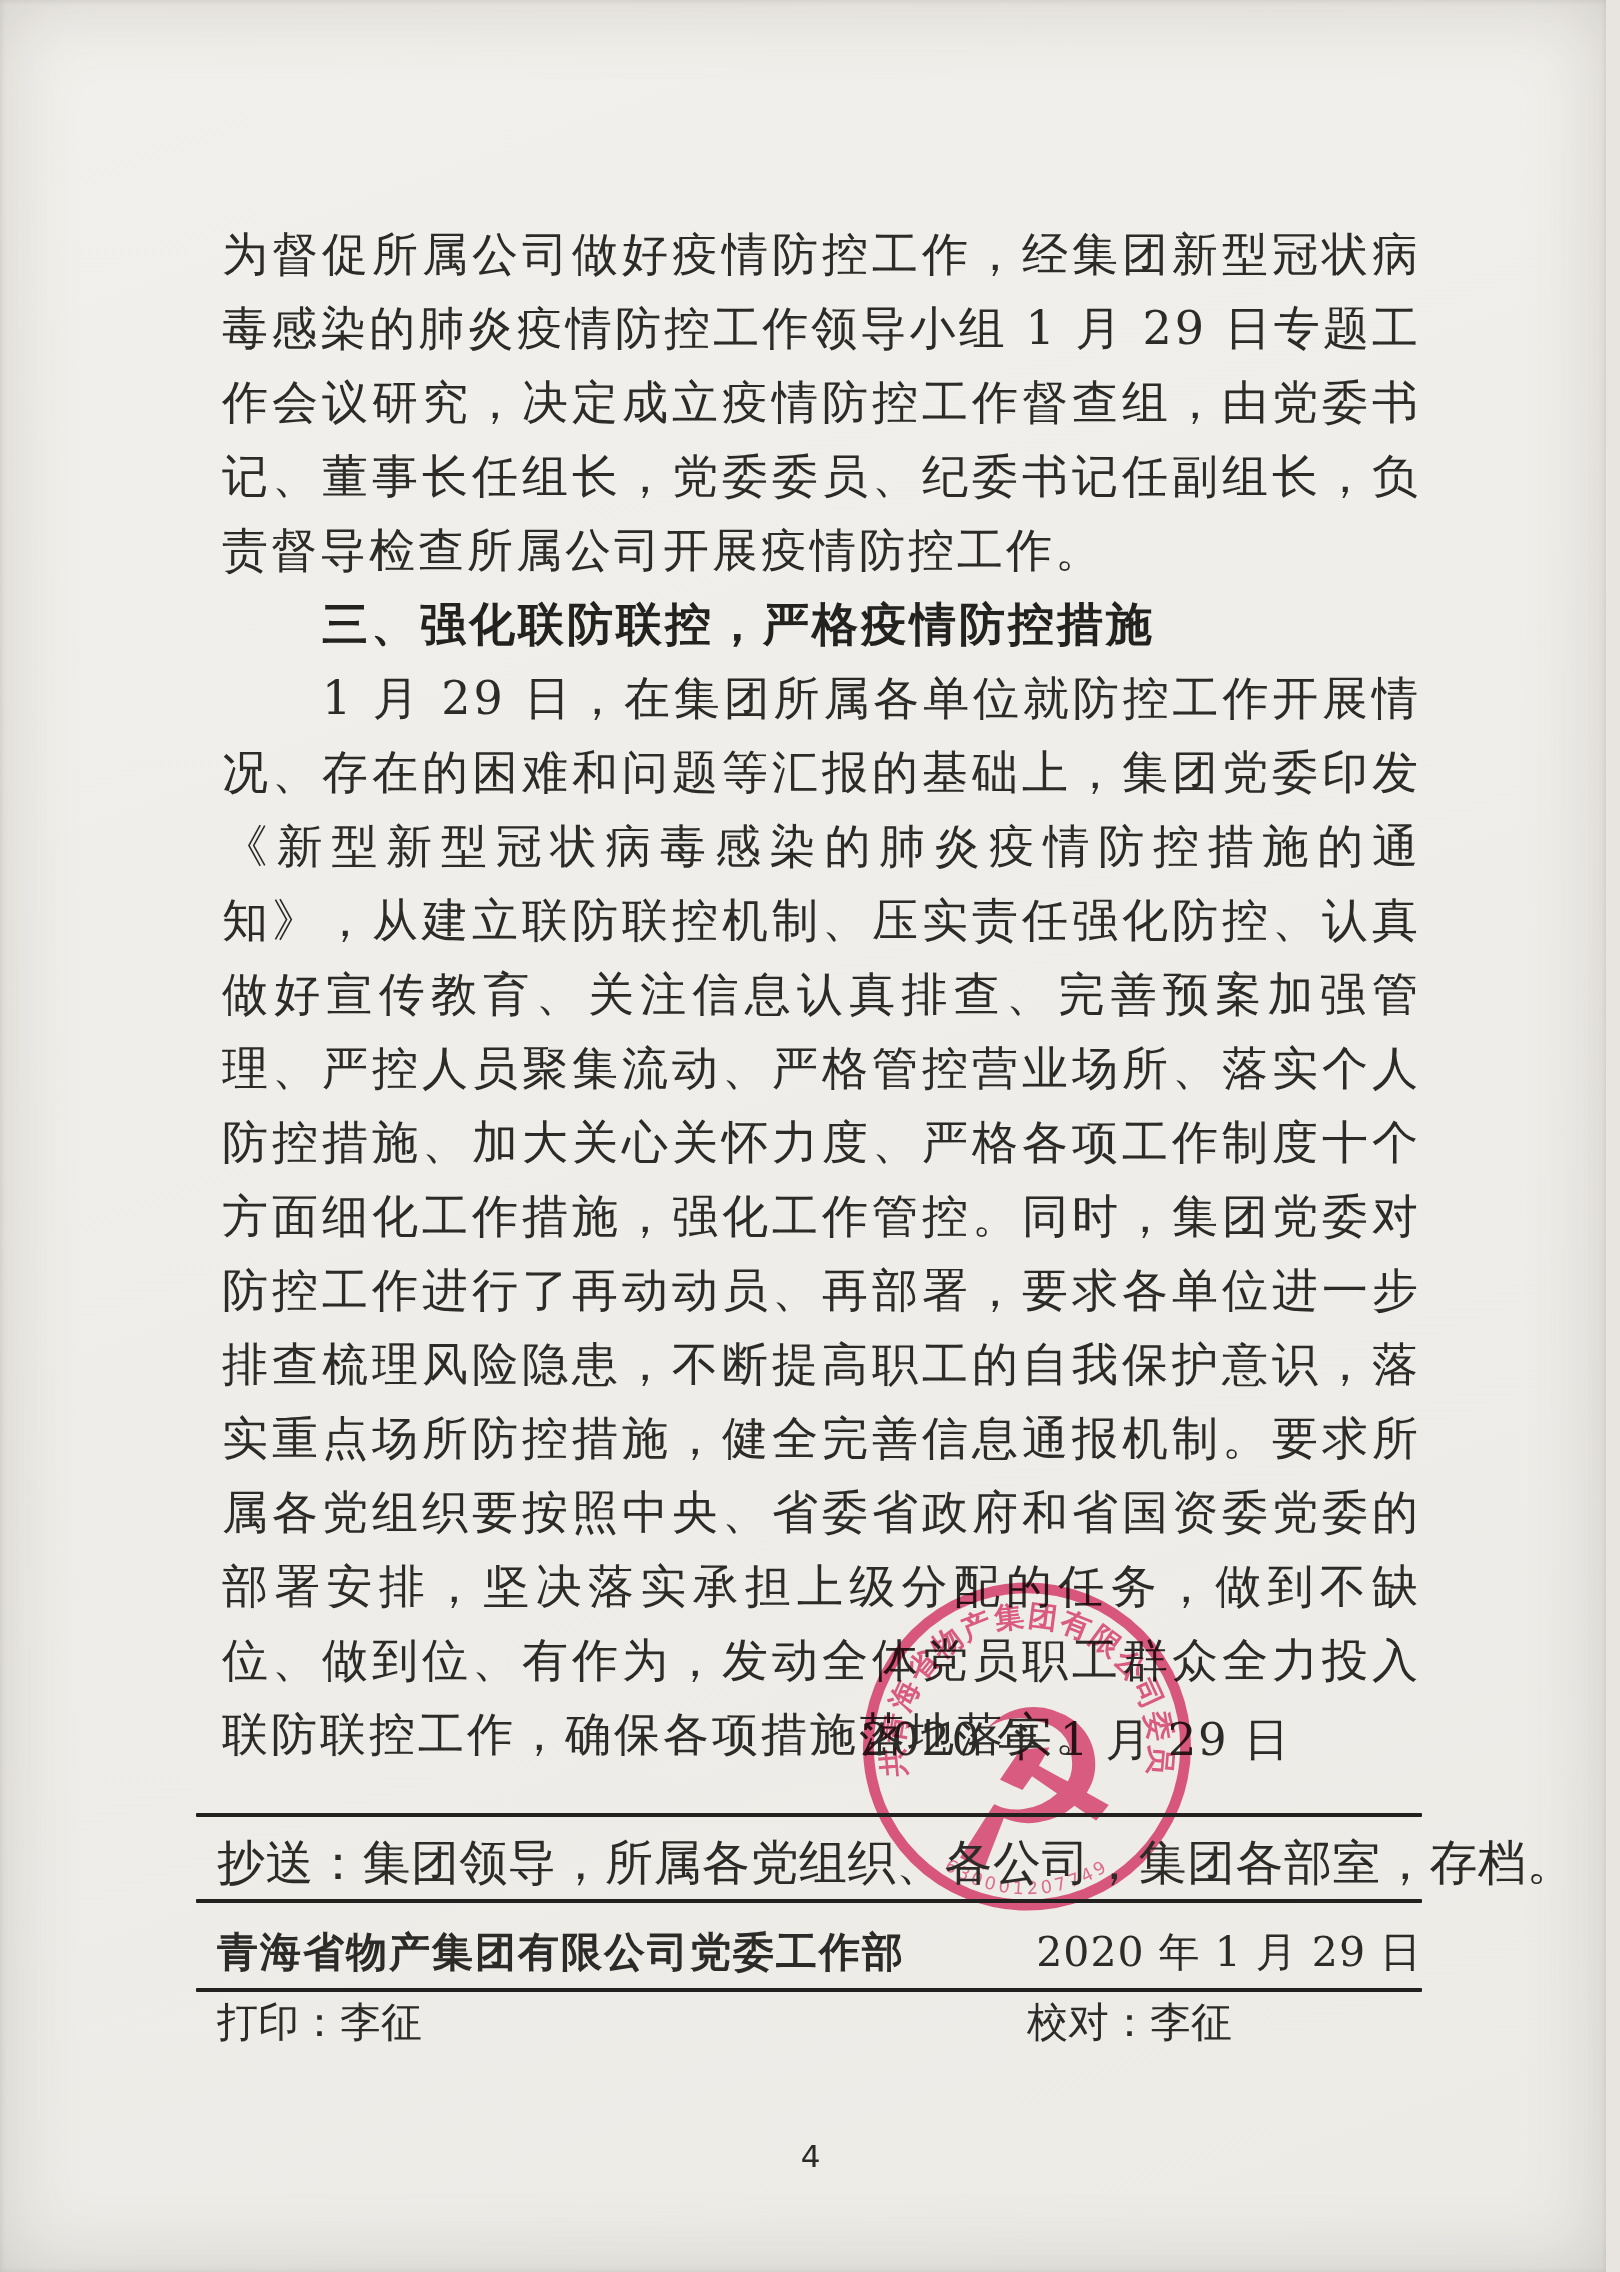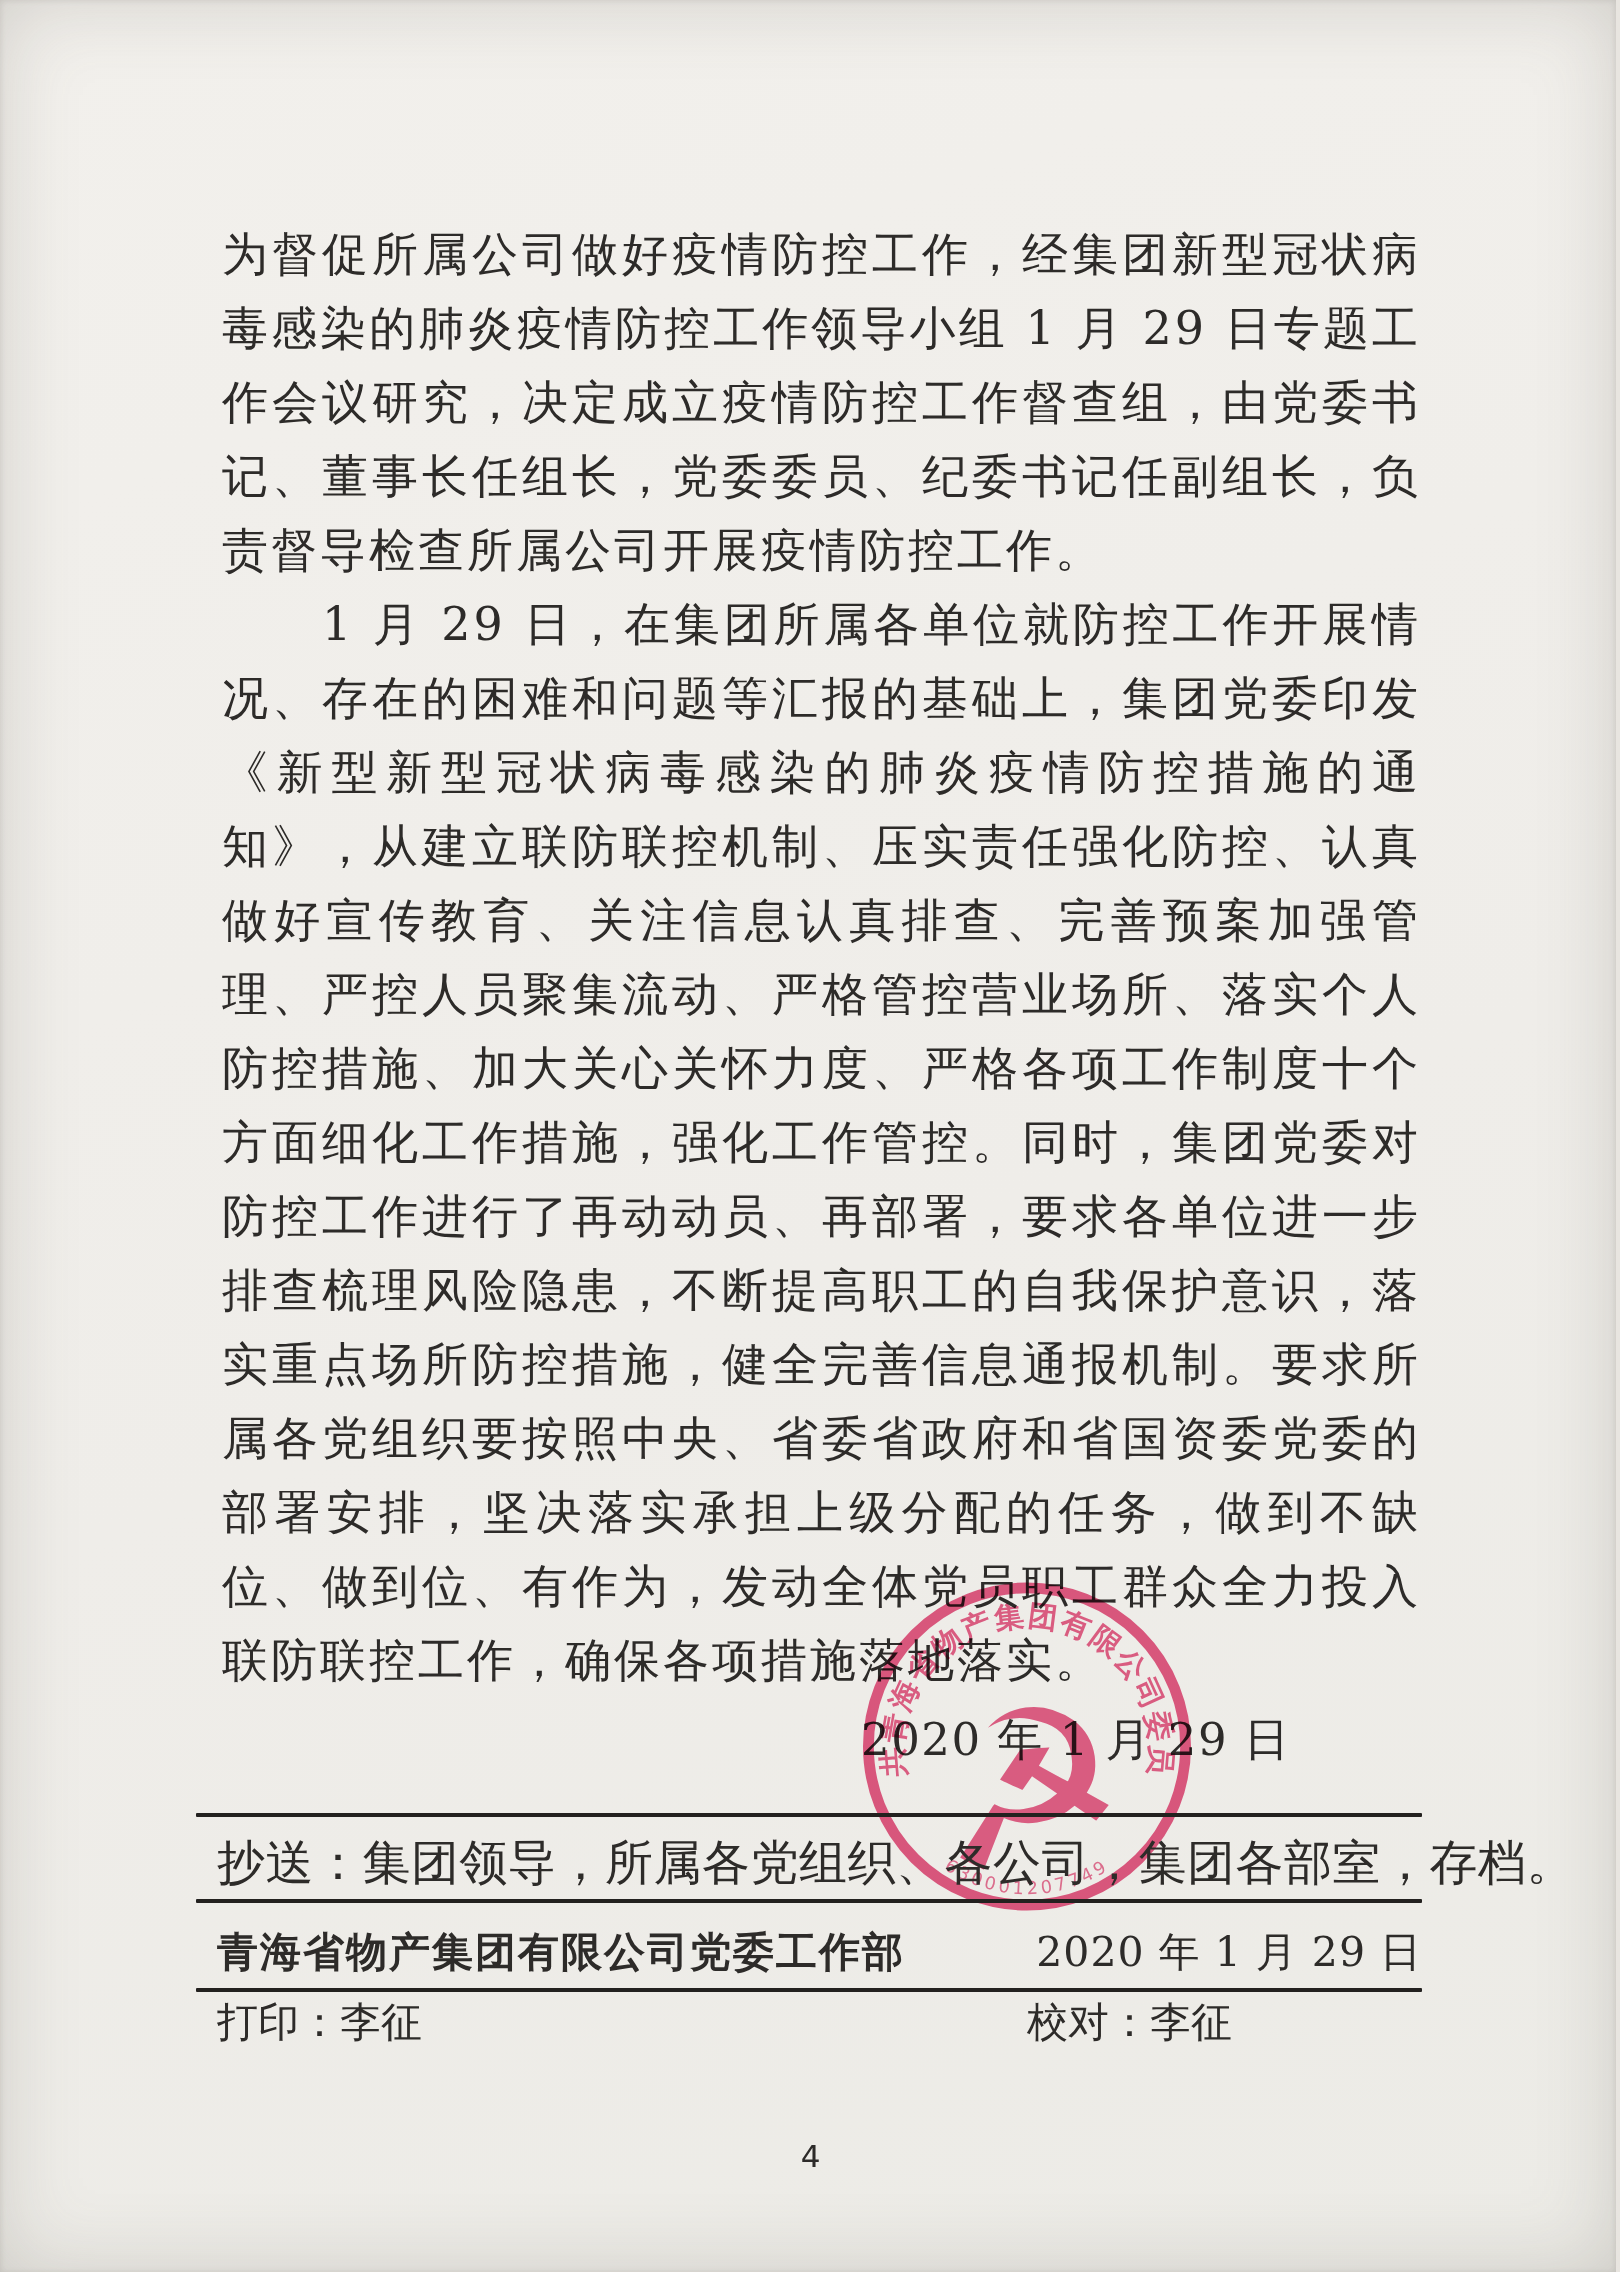--- a/index.html
+++ b/index.html
@@ -7,21 +7,20 @@
     width:1621px;height:2273px;
     background:#e8e5e0;
     font-family:"DejaVu Serif", serif;
     position:relative;
   }
   .paper{
     position:absolute;left:0;top:0;width:1606px;height:2273px;
     background:linear-gradient(160deg,#f2f0ec 0%,#efede9 55%,#ecebe6 100%);
     box-shadow:inset 0 0 79px rgba(95,90,82,.22), inset 0 0 6px rgba(95,90,82,.18);
     overflow:hidden;
-    padding-left:10px;
   }
   .doc-body{
     position:absolute;left:222px;top:217px;width:1199px;
     font-size:46px;line-height:74px;letter-spacing:3px;
     color:#2d2b29;text-align:justify;
   }
   .doc-body p{margin:0;}
   .p2{text-indent:100px;}
   .heading{
     margin:0;font-size:46px;line-height:74px;font-weight:bold;
@@ -71,20 +70,21 @@
     font-size:36px;fill:#ea6a92;letter-spacing:7px;
   }
 </style>
 </head>
 <body>
 
 <div class="paper">
 
   <main class="doc-body">
     <p class="p1">为督促所属公司做好疫情防控工作，经集团新型冠状病毒感染的肺炎疫情防控工作领导小组 1 月 29 日专题工作会议研究，决定成立疫情防控工作督查组，由党委书记、董事长任组长，党委委员、纪委书记任副组长，负责督导检查所属公司开展疫情防控工作。</p>
+    <h3 class="heading">三、强化联防联控，严格疫情防控措施</h3>
     <p class="p2">1 月 29 日，在集团所属各单位就防控工作开展情况、存在的困难和问题等汇报的基础上，集团党委印发《新型新型冠状病毒感染的肺炎疫情防控措施的通知》，从建立联防联控机制、压实责任强化防控、认真做好宣传教育、关注信息认真排查、完善预案加强管理、严控人员聚集流动、严格管控营业场所、落实个人防控措施、加大关心关怀力度、严格各项工作制度十个方面细化工作措施，强化工作管控。同时，集团党委对防控工作进行了再动动员、再部署，要求各单位进一步排查梳理风险隐患，不断提高职工的自我保护意识，落实重点场所防控措施，健全完善信息通报机制。要求所属各党组织要按照中央、省委省政府和省国资委党委的部署安排，坚决落实承担上级分配的任务，做到不缺位、做到位、有作为，发动全体党员职工群众全力投入联防联控工作，确保各项措施落地落实。</p>
   </main>
 
   <div class="doc-date">2020 年 1 月 29 日</div>
 
   <div class="seal">
     <svg viewBox="0 0 666 672" xmlns="http://www.w3.org/2000/svg">
       <defs>
         <path id="sealArcTop" d="M 93 420 A 252 252 0 1 1 573 420" fill="none"></path>
         <path id="sealArcBottom" d="M 119 547 A 302 302 0 0 0 547 547" fill="none"></path>

